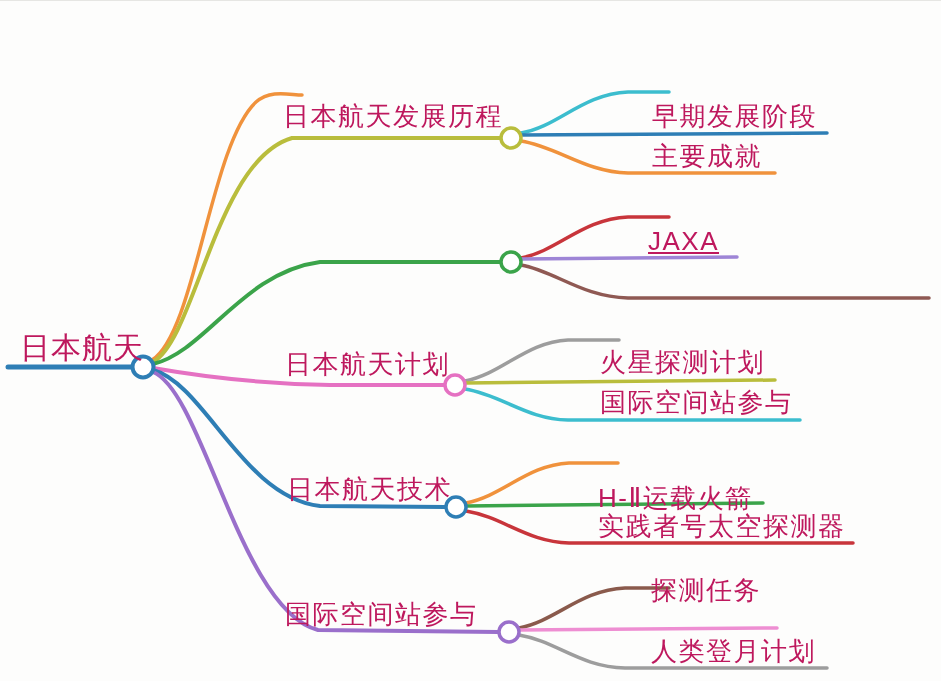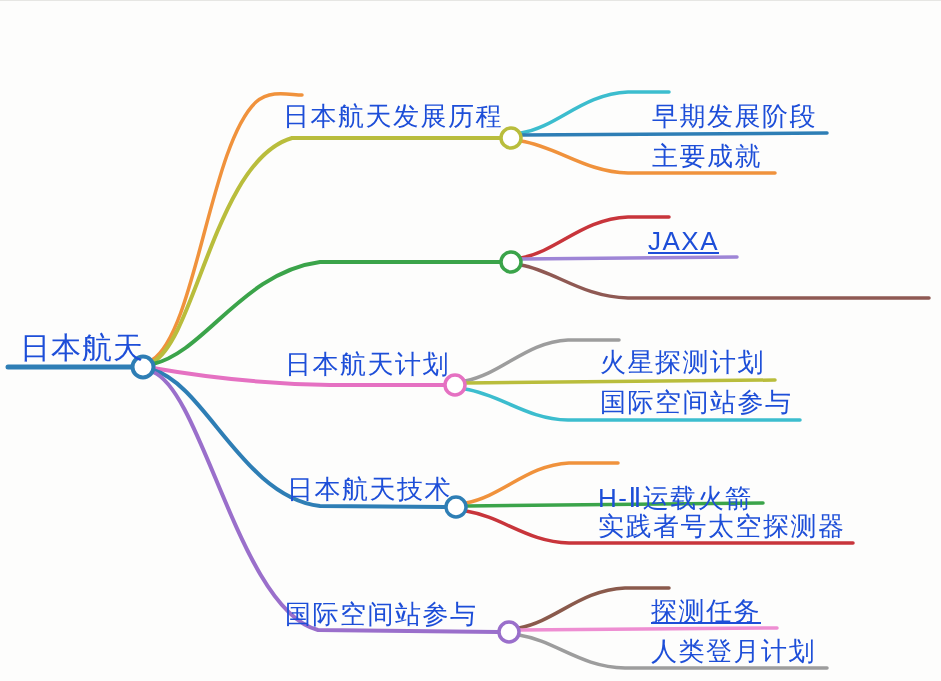--- a/index.html
+++ b/index.html
@@ -15,21 +15,21 @@
     overflow: hidden;
   }
   #top-border {
     position: absolute; left: 0; top: 0;
     width: 941px; height: 1px;
     background: #e6e6e3;
   }
   svg.canvas { position: absolute; left: 0; top: 0; }
   .label {
     position: absolute;
-    color: #1d4ed8;
+    color: #be185d;
     font-size: 26px;
     line-height: 1.1;
     letter-spacing: 1.5px;
     white-space: nowrap;
     cursor: default;
   }
   .label.root { font-size: 30px; letter-spacing: 1px; }
 </style>
 </head>
 <body>
@@ -88,15 +88,15 @@
 
   <div class="label" style="left:285px; top:350px;">日本航天计划</div>
   <div class="label" style="left:600px; top:348px;">火星探测计划</div>
   <div class="label" style="left:600px; top:388px;">国际空间站参与</div>
 
   <div class="label" style="left:287px; top:475px;">日本航天技术</div>
   <div class="label" style="left:598px; top:471px;margin-top:13px;">H-Ⅱ运载火箭</div>
   <div class="label" style="left:598px; top:512px;text-align:right;">实践者号太空探测器</div>
 
   <div class="label" style="left:285px; top:600px;">国际空间站参与</div>
-  <div class="label" style="left:651px; top:597px;text-decoration:underline;">探测任务</div>
+  <div class="label" style="left:651px; top:576px;">探测任务</div>
   <div class="label" style="left:651px; top:637px;">人类登月计划</div>
 </div>
 
 </body></html>

